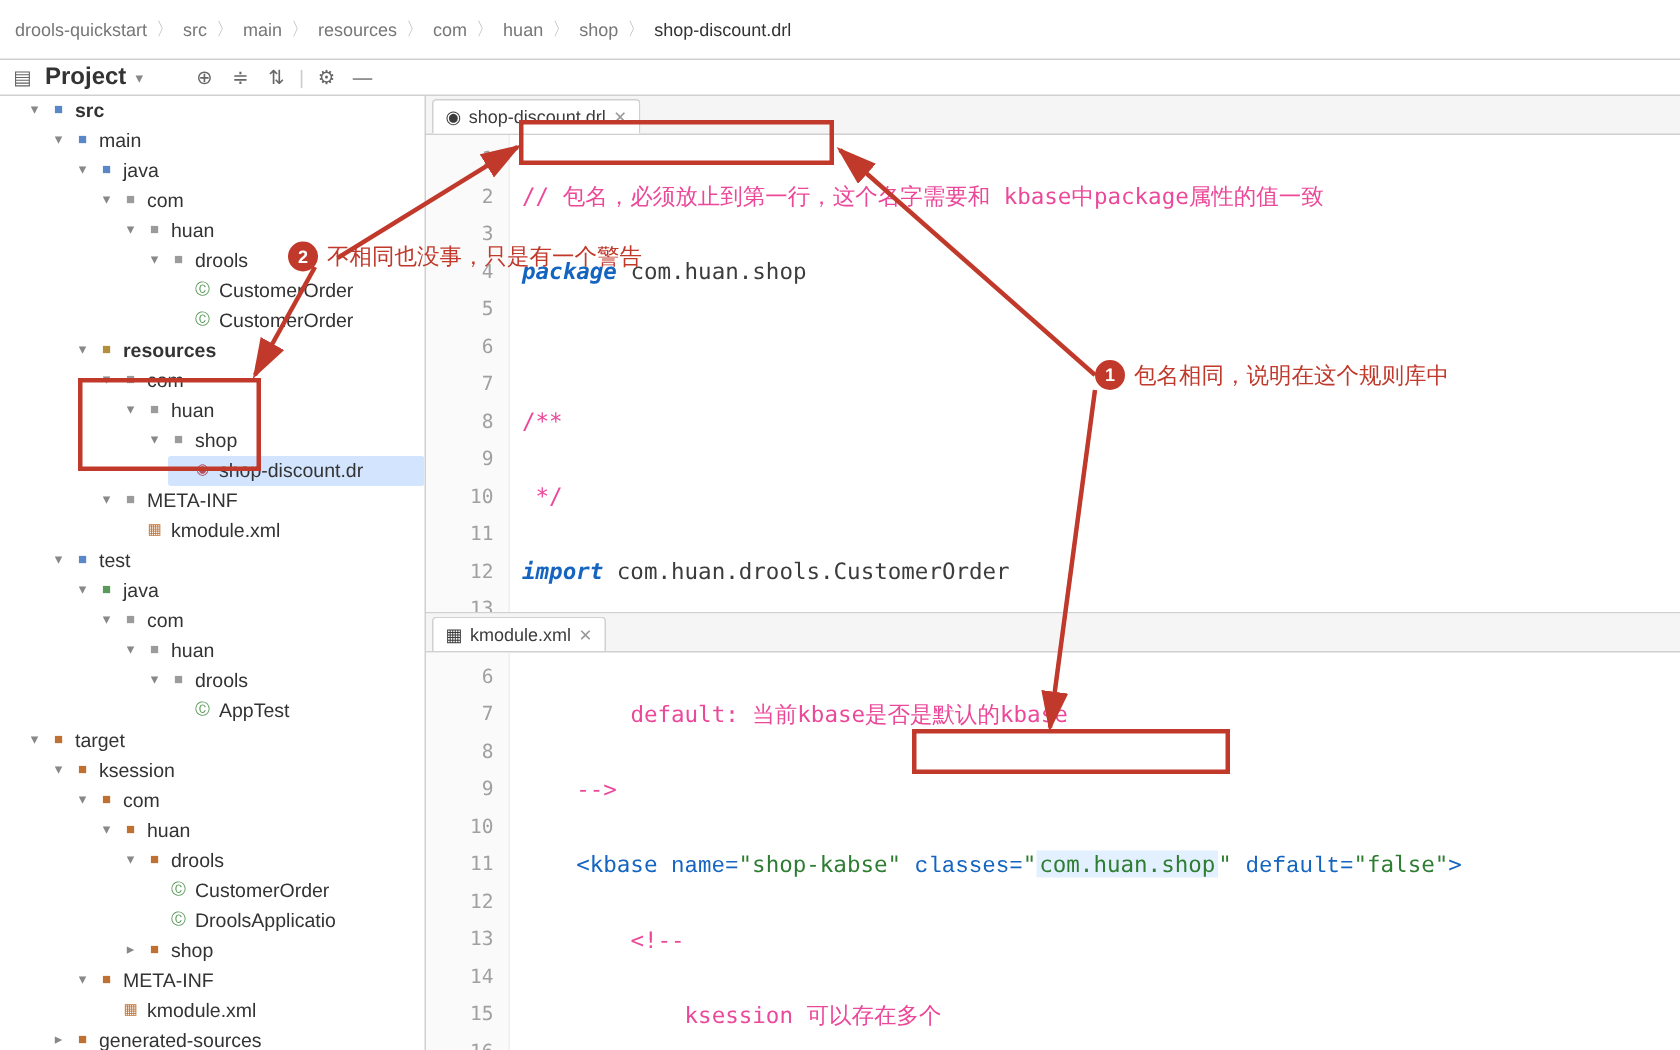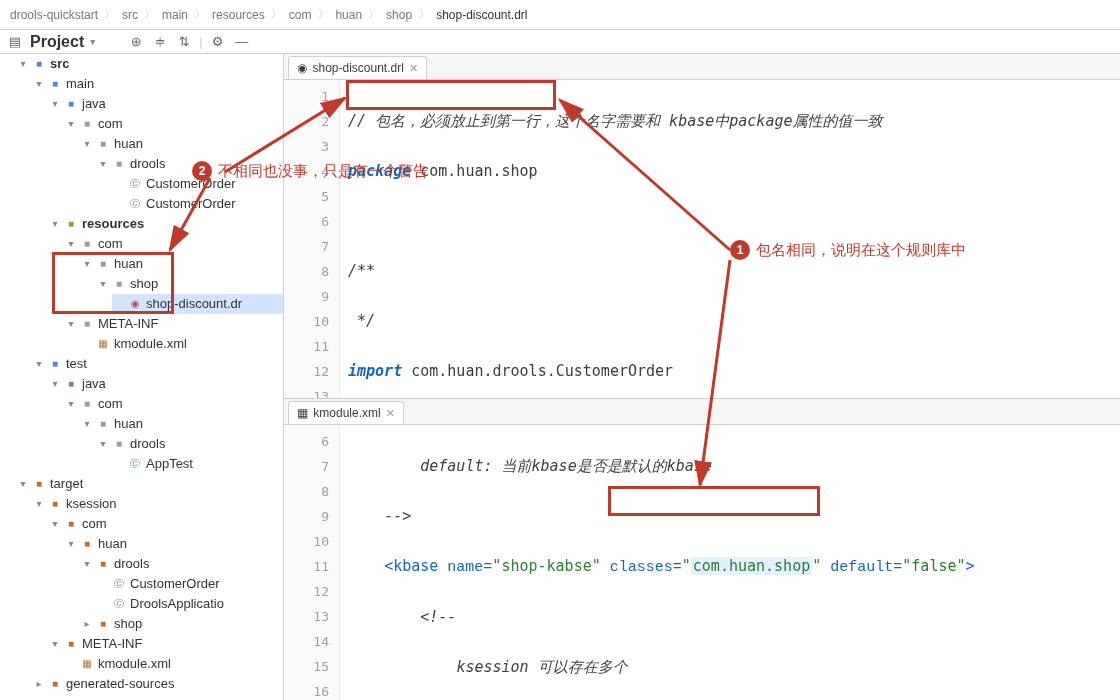--- a/index.html
+++ b/index.html
@@ -1,17 +1,17 @@
 <!DOCTYPE html>
 <html><head>
 <meta charset="utf-8">
 <style>
   * { box-sizing: border-box; margin:0; padding:0; }
   body { font-family: "Helvetica Neue", Arial, sans-serif; font-size:13px; color:#3c3c3c; background:#fff; width:1120px; height:700px; overflow:hidden; position:relative; }
-  .breadcrumb { height:30px; border-bottom:1px solid #d0d0d0; padding:0 10px; display:flex; align-items:center; gap:6px; font-size:12px; color:#777; overflow:hidden; white-space:nowrap; }
+  .breadcrumb { height:40px; border-bottom:1px solid #d0d0d0; padding:0 10px; display:flex; align-items:center; gap:6px; font-size:12px; color:#777; overflow:hidden; white-space:nowrap; }
   .breadcrumb .sep { color:#bbb; }
   .toolbar { height:24px; border-bottom:1px solid #d0d0d0; display:flex; align-items:center; gap:6px; padding:0 6px; }
   .toolbar .label { font-weight:bold; color:#333; font-size:16px; }
   .toolbar .icon-btn { width:18px; height:18px; display:flex; align-items:center; justify-content:center; color:#666; border-radius:3px; }
   .main { display:flex; height:654px; }
   .sidebar { width:284px; border-right:1px solid #d0d0d0; background:#fff; overflow:auto; font-size:13px; }
   .tree ul { list-style:none; padding-left:16px; }
   .tree li { white-space:nowrap; line-height:20px; }
   .tree .row { display:flex; align-items:center; gap:4px; padding:0 2px; }
   .tree .tw { width:10px; display:inline-block; text-align:center; color:#888; font-size:10px; cursor:pointer; }
@@ -29,21 +29,21 @@
   .redbox1 { position:absolute; border:3px solid #c0392b; pointer-events:none; }
   .editors { flex:1; display:flex; flex-direction:column; }
   .editor { display:flex; flex-direction:column; border-bottom:1px solid #d0d0d0; }
   .tabbar { height:26px; border-bottom:1px solid #d0d0d0; display:flex; align-items:flex-end; background:#f5f5f5; }
   .tab { display:flex; align-items:center; gap:5px; padding:4px 8px; border:1px solid #d0d0d0; border-bottom:none; background:#fff; margin-left:4px; border-radius:3px 3px 0 0; font-size:12px; }
   .tab .close { color:#999; font-size:11px; }
   .code-area { display:flex; flex:1; overflow:hidden; font-family:"Menlo","Monaco","Consolas",monospace; font-size:15px; }
   .gutter { width:56px; background:#fafafa; border-right:1px solid #eee; text-align:right; padding:4px 10px 4px 4px; color:#a0a0a0; font-size:13px; line-height:25px; }
   .code { flex:1; padding:4px 8px; line-height:25px; white-space:pre; overflow:hidden; position:relative; }
   .kw { color:#1565c0; font-weight:bold;font-style:italic; }
-  .cmt { color:#404040; font-style:italic; }
+  .cmt { color:#ec4899; }
   .attr { color:#1565c0;font-family:Liberation Mono, monospace; }
   .tag { color:#1565c0; }
   .val { color:#2e7d32; }
   .hl-pkg { background:#e3f0ff; padding:0 2px; }
   .annotation { position:absolute; font-size:15px; color:#c0392b; font-weight:500; pointer-events:none; z-index:50; display:flex; align-items:center; gap:6px; }
   .annotation .badge { width:20px; height:20px; border-radius:50%; background:#c0392b; color:#fff; font-size:12px; display:flex; align-items:center; justify-content:center; font-weight:bold; }
   svg.arrows { position:absolute; top:0; left:0; width:1120px; height:700px; pointer-events:none; z-index:40; }
 </style>
 </head>
 <body>

